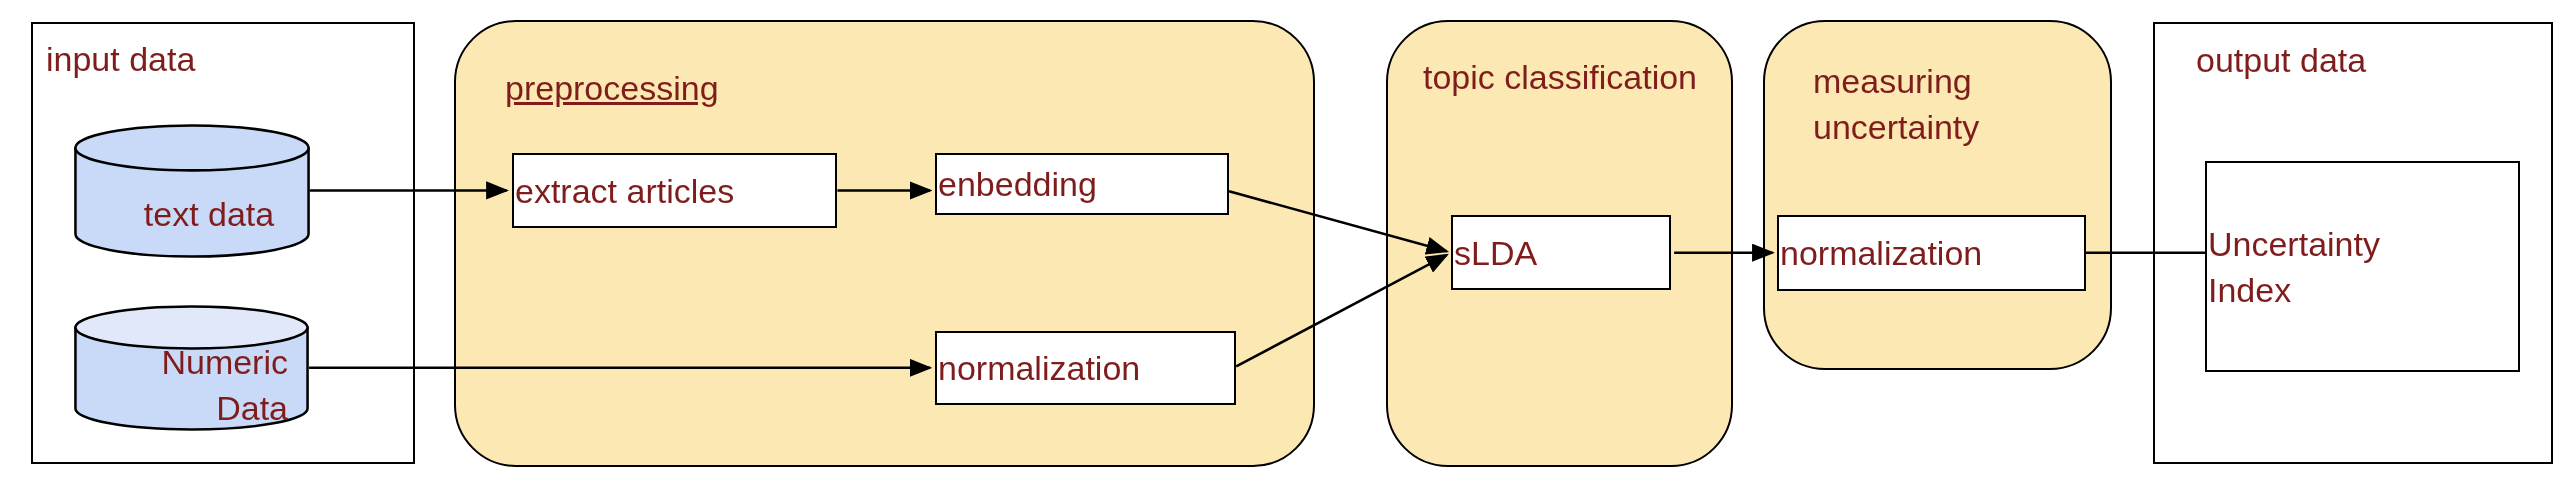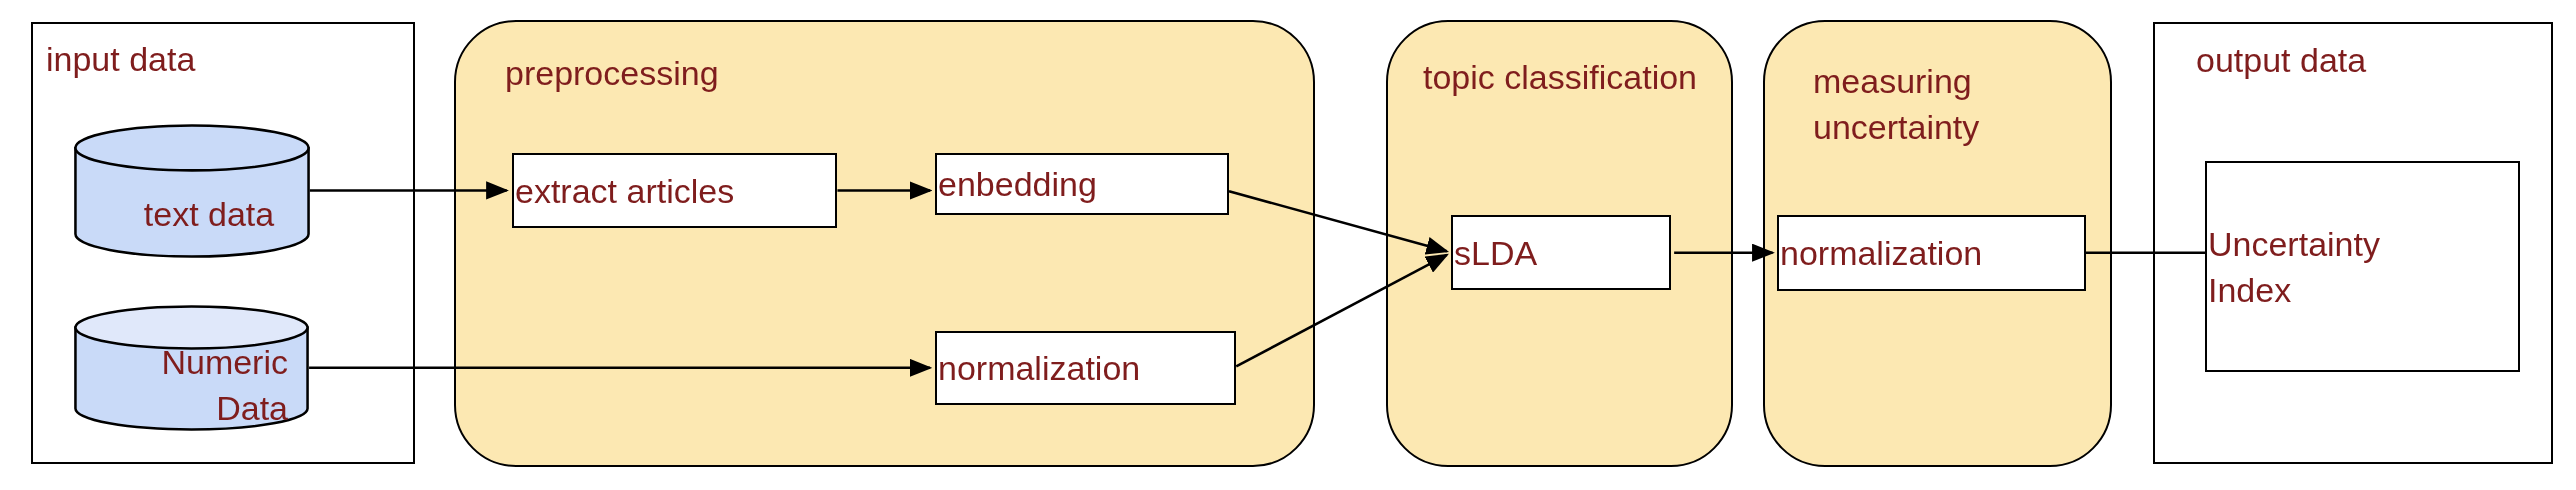--- a/index.html
+++ b/index.html
@@ -30,28 +30,28 @@
 </head>
 <body>
 
 <div class="canvas">
 
   <div class="container plain" style="left:31px;top:22px;width:384px;height:442px;">
     <div class="seclabel" style="left:13px;top:11.6px;">input data</div>
   </div>
 
   <div class="container rounded" style="left:454px;top:19.5px;width:861px;height:447px;">
-    <div class="seclabel" style="left:49px;top:28px;">preprocessing</div>
+    <div class="seclabel" style="left:49px;top:43px;text-decoration:underline;">preprocessing</div>
   </div>
 
   <div class="container rounded" style="left:1386px;top:19.5px;width:347px;height:447px;">
     <div class="seclabel" style="left:35px;top:32px;width:282px;">topic classification</div>
   </div>
 
-  <div class="container rounded" style="left:1763px;top:19.5px;width:349px;height:447px;">
+  <div class="container rounded" style="left:1763px;top:19.5px;width:349px;height:350px;">
     <div class="seclabel" style="left:48px;top:36px;width:275px;">measuring uncertainty</div>
   </div>
 
   <div class="container plain" style="left:2153px;top:22px;width:400px;height:442px;">
     <div class="seclabel" style="left:41px;top:13px;">output data</div>
   </div>
 
   <div class="cyl" style="left:74px;top:124px;width:236px;height:134px;">
     <svg width="236" height="134" viewBox="0 0 326 185">
       <path d="M2,33 L2,152 A161,31 0 0 0 324,152 L324,33 Z" fill="#c9daf8" stroke="#000" stroke-width="3.5"></path>

